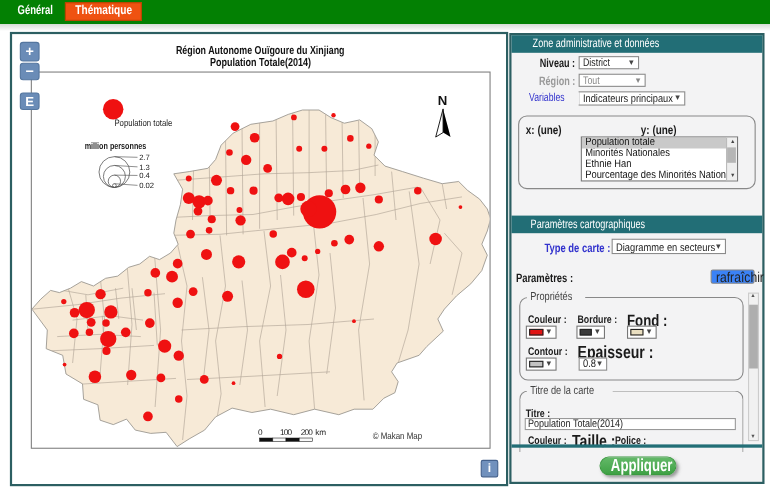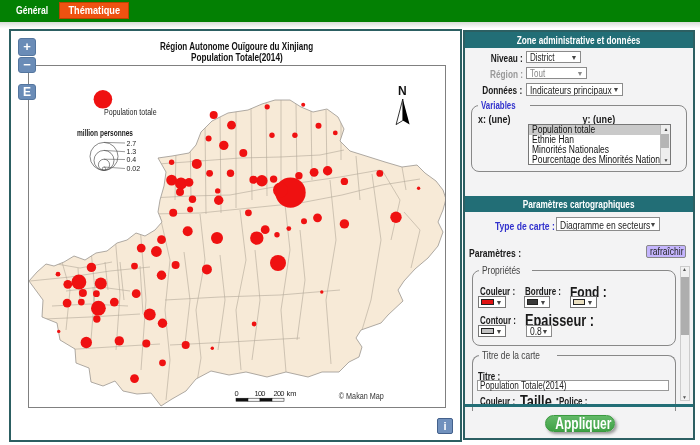--- a/index.html
+++ b/index.html
@@ -7,21 +7,21 @@
 .abs{position:absolute;}
 .sx{display:inline-block;transform-origin:0 50%;white-space:nowrap;}
 .sxr{display:inline-block;transform-origin:100% 50%;white-space:nowrap;}
 .sxc{display:inline-block;transform-origin:50% 50%;white-space:nowrap;}
 #topbar{position:absolute;left:0;top:0;width:700px;height:22px;background:#038003;}
 #topsh{position:absolute;left:0;top:22px;width:700px;height:6px;background:linear-gradient(#d8dcd8,#fdfdfd);}
 #tabgen{position:absolute;left:16px;top:4px;width:44px;color:#fff;font-size:11.5px;font-weight:bold;}
 #tabthem{position:absolute;left:59px;top:2px;width:70px;height:17px;background:#ef5211;border:1px solid #b84500;color:#fff;font-size:11.5px;font-weight:bold;text-align:center;line-height:15px;}
 #mapbox{position:absolute;left:9px;top:29px;width:453px;height:413px;border:2px solid #2c5f62;background:#fff;}
 #rpanel{position:absolute;left:462.5px;top:30px;width:232px;height:410px;border:2px solid #2c5f62;background:#f3f3f4;font-size:11px;}
-.hdr{position:absolute;left:0;width:228px;height:16px;background:#226e76;color:#fff;font-weight:bold;font-size:11px;text-align:center;line-height:16px;}
+.hdr{position:absolute;left:0;width:228px;height:16px;background:#226e76;color:#fff;font-weight:normal;font-size:11px;text-align:left;line-height:16px;}
 .lbl{position:absolute;font-weight:bold;color:#1a1a1a;font-size:11px;line-height:11px;}
 .sel{position:absolute;background:#fff;border:1px solid #8b8b8b;font-size:10px;color:#222;line-height:10px;padding:1px 0 0 3px;white-space:nowrap;overflow:hidden;}
 .sel .ar{position:absolute;right:2px;top:50%;margin-top:-3.5px;font-size:7px;line-height:7px;color:#444;}
 .fset{position:absolute;border:1px solid #888;border-radius:8px;}
 .leg{position:absolute;font-size:10.5px;background:#f3f3f4;padding:0 3px;white-space:nowrap;line-height:11px;}
 .swd{position:absolute;height:12px;background:#fff;border:1px solid #777;}
 .swd .sw{position:absolute;left:2px;top:2px;width:13px;height:6px;border:1px solid #222;}
 .swd .ar{position:absolute;right:2px;top:50%;margin-top:-3.5px;font-size:7px;line-height:7px;color:#444;}
 .mbtn{position:absolute;left:18px;width:18px;background:#6a8cb7;border:1px solid #54769f;color:#fff;text-align:center;font-weight:bold;border-radius:3px;}
 .row{height:10px;line-height:10px;padding-left:2px;font-size:10px;white-space:nowrap;overflow:hidden;}
@@ -211,39 +211,39 @@
 <div id="rpanel">
  <div class="hdr" style="top:0;"><span class="sxc" style="transform:scaleX(0.75);">Zone administrative et données</span></div>
  <div class="lbl" style="left:0px;top:21px;width:58px;text-align:right;"><span class="sxr" style="transform:scaleX(0.75);">Niveau&nbsp;:</span></div>
  <div class="sel" style="left:61px;top:19px;width:55px;height:12px;"><span class="sx" style="transform:scaleX(0.8);">District</span><span class="ar">▼</span></div>
  <div class="lbl" style="left:0px;top:37px;width:58px;text-align:right;color:#999;"><span class="sxr" style="transform:scaleX(0.75);">Région&nbsp;:</span></div>
  <div class="sel" style="left:61px;top:35px;width:61px;height:12px;color:#888;"><span class="sx" style="transform:scaleX(0.8);">Tout</span><span class="ar" style="color:#888;">▼</span></div>
  <div class="lbl" style="left:0px;top:53px;width:58px;text-align:right;"><span class="sxr" style="transform:scaleX(0.75);">Données&nbsp;:</span></div>
  <div class="sel" style="left:61px;top:51px;width:97px;height:13px;padding-top:2px;text-align:center;"><span class="sx" style="transform:scaleX(0.84);">Indicateurs principaux</span><span class="ar">▼</span></div>
 
  <div class="fset" style="left:6px;top:73px;width:216px;height:67px;"></div>
- <div class="leg" style="left:13px;top:68px;color:#3232cd;font-weight:bold;"><span class="sx" style="transform:scaleX(0.75);">Variables</span></div>
+ <div class="leg" style="left:13px;top:52px;color:#3232cd;font-weight:normal;"><span class="sx" style="transform:scaleX(0.75);">Variables</span></div>
  <div class="lbl" style="left:13px;top:82px;"><span class="sx" style="transform:scaleX(0.82);">x: (une)</span></div>
  <div class="abs" style="left:63px;top:82px;width:143px;text-align:center;font-weight:bold;font-size:11px;line-height:11px;color:#1a1a1a;"><span class="sxc" style="transform:scaleX(0.82);">y: (une)</span></div>
  <div class="abs" style="left:63px;top:92px;width:143px;height:41px;background:#fff;border:1px solid #777;color:#111;overflow:hidden;">
    <div class="row" style="background:#c9c9c9;width:131px;padding-left:3px;"><span class="sx" style="transform:scaleX(0.85);">Population totale</span></div>
+   <div class="row" style="padding-left:3px;"><span class="sx" style="transform:scaleX(0.85);">Minorités Nationales</span></div>
    <div class="row" style="padding-left:3px;"><span class="sx" style="transform:scaleX(0.85);">Ethnie Han</span></div>
-   <div class="row" style="padding-left:3px;"><span class="sx" style="transform:scaleX(0.85);">Minorités Nationales</span></div>
    <div class="row" style="padding-left:3px;width:131px;"><span class="sx" style="transform:scaleX(0.85);">Pourcentage des Minorités National</span></div>
    <div style="position:absolute;right:0;top:0;width:10px;height:39px;background:#eee;border-left:1px solid #bbb;"></div>
    <div style="position:absolute;right:1px;top:1px;font-size:5px;color:#444;">▲</div>
    <div style="position:absolute;right:1px;bottom:1px;font-size:5px;color:#444;">▼</div>
    <div style="position:absolute;right:1px;top:9px;width:8px;height:14px;background:#b5b5b5;"></div>
  </div>
 
  <div class="hdr" style="top:164px;"><span class="sxc" style="transform:scaleX(0.75);">Paramètres cartographiques</span></div>
  <div class="lbl" style="left:0px;top:189px;width:90px;text-align:right;color:#3232cd;"><span class="sxr" style="transform:scaleX(0.78);">Type de carte&nbsp;:</span></div>
  <div class="sel" style="left:91px;top:185px;width:104px;height:14px;padding-top:3px;"><span class="sx" style="transform:scaleX(0.85);">Diagramme en secteurs</span><span class="ar">▼</span></div>
  <div class="lbl" style="left:4px;top:216px;"><span class="sx" style="transform:scaleX(0.78);">Paramètres&nbsp;:</span></div>
- <div class="abs" style="left:181px;top:213px;width:40px;height:13px;background:#c4b5fd;border:1px solid #888;border-radius:2px;font-size:10px;color:#222;text-align:left;line-height:11px;"><span class="sxc" style="transform:scaleX(0.85);">rafraîchir</span></div>
+ <div class="abs" style="left:181px;top:213px;width:40px;height:13px;background:#3b82f6;border:1px solid #888;border-radius:2px;font-size:13px;color:#222;text-align:left;line-height:11px;"><span class="sxc" style="transform:scaleX(0.85);">rafraîchir</span></div>
 
  <div class="fset" style="left:7px;top:238px;width:204px;height:76px;"></div>
  <div class="leg" style="left:14px;top:233px;color:#444;"><span class="sx" style="transform:scaleX(0.8);">Propriétés</span></div>
  <div class="lbl" style="left:15px;top:254px;font-size:10px;"><span class="sx" style="transform:scaleX(0.8);">Couleur&nbsp;:</span></div>
  <div class="lbl" style="left:60px;top:254px;font-size:10px;"><span class="sx" style="transform:scaleX(0.8);">Bordure&nbsp;:</span></div>
  <div class="lbl" style="left:105px;top:254px;font-size:15px;"><span class="sx" style="transform:scaleX(0.8);">Fond&nbsp;:</span></div>
  <div class="swd" style="left:13px;top:264px;width:28px;">
       <span class="sw" style="background:#e01313;"></span>
       <span class="ar">▼</span>
     </div>

